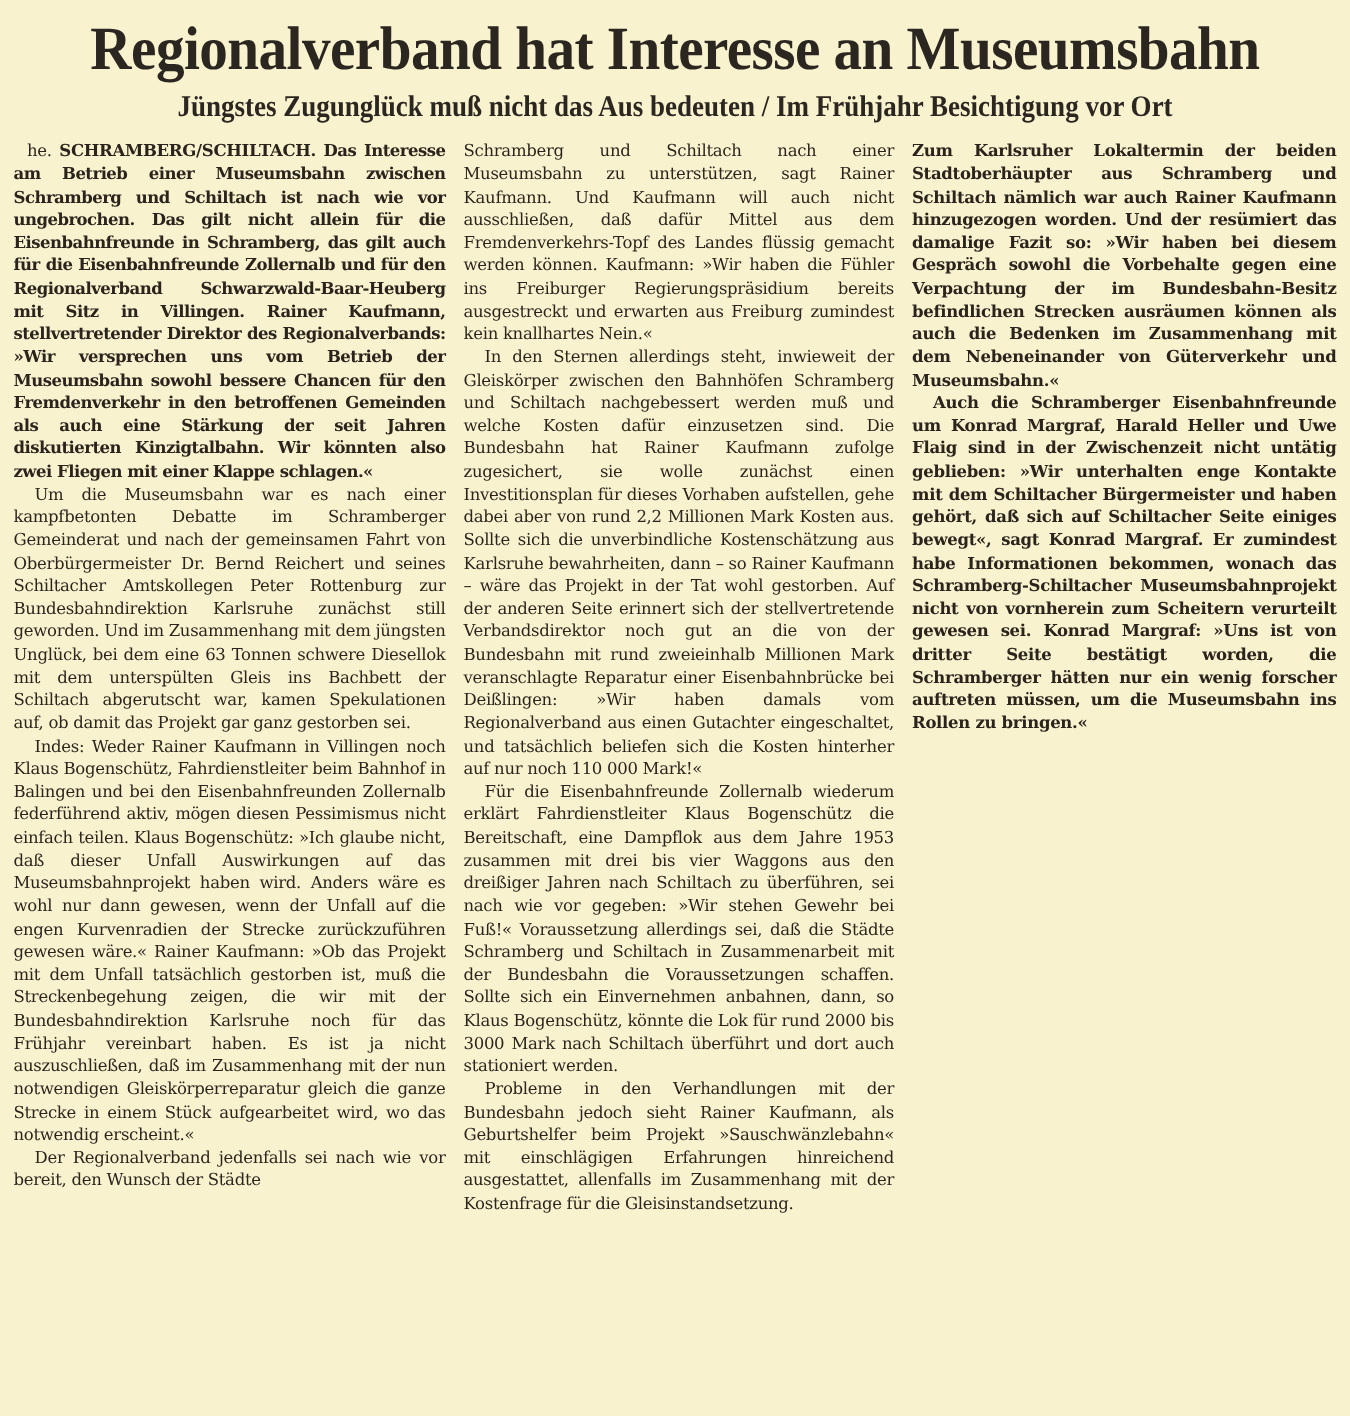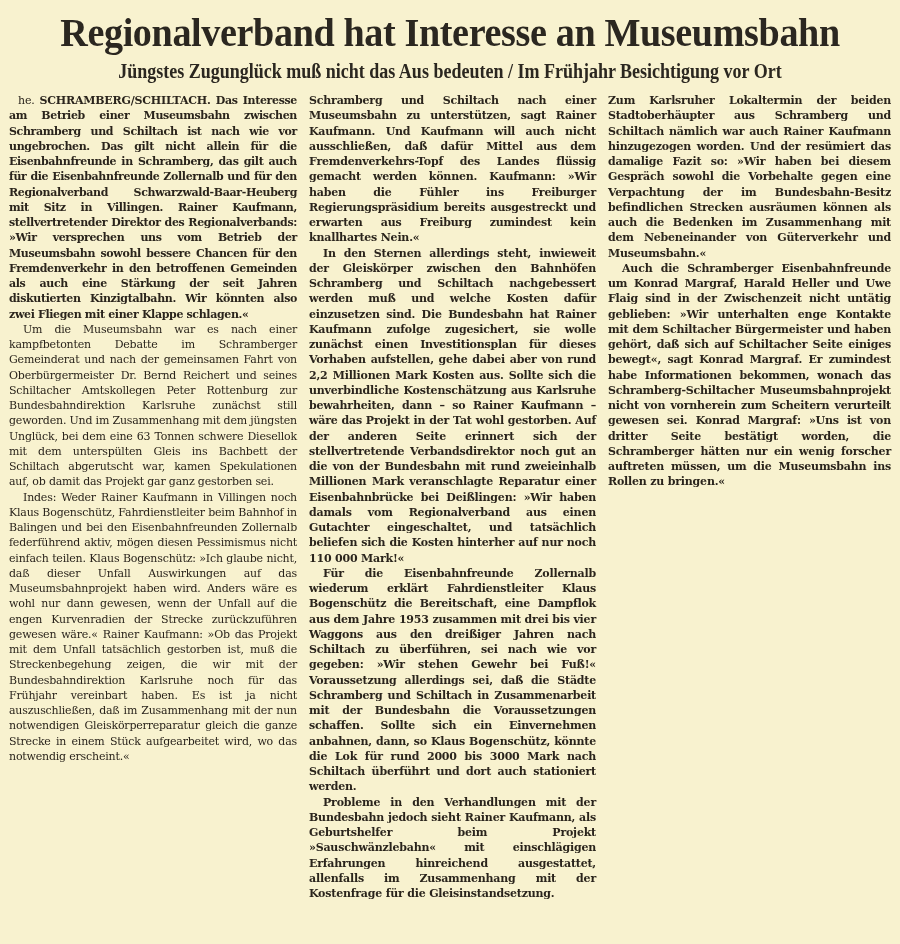--- a/index.html
+++ b/index.html
@@ -25,36 +25,37 @@
   .col {
     position:absolute; top:93px;
     font-family:"DejaVu Serif", serif;
     font-size:11px; line-height:15.25px;
     text-align:justify; hyphens:manual;
     letter-spacing:-0.2px;
   }
   .col p { margin:0; text-indent:14px; }
   .col p.first { text-indent:9px; }
   .col1 { left:9px; width:288px; }
-  .col2 { left:309px; width:287px;font-weight:bold; }
+  .col2 { left:309px; width:287px; }
   .col3 { left:608px; width:283px;font-weight:bold; }
   .bold { font-weight:bold; letter-spacing:-0.35px; }
   .dateline { font-weight:bold; }
 </style>
 </head>
 <body>
 
 <div class="page">
   <h1 class="headline" style="margin:0;">Regionalverband hat Interesse an Museumsbahn</h1>
   <h2 class="subhead" style="margin:0;">Jüngstes Zugunglück muß nicht das Aus bedeuten / Im Frühjahr Besichtigung vor Ort</h2>
 
   <div class="col col1">
     <p class="first"><span>he.</span> <span class="dateline">SCHRAMBERG/SCHILTACH.</span> <span class="bold">Das Interesse am Betrieb einer Museumsbahn zwischen Schramberg und Schiltach ist nach wie vor ungebrochen. Das gilt nicht allein für die Eisenbahnfreunde in Schramberg, das gilt auch für die Eisenbahnfreunde Zollernalb und für den Regionalverband Schwarzwald-Baar-Heuberg mit Sitz in Villingen. Rainer Kaufmann, stellvertretender Direktor des Regionalverbands: »Wir versprechen uns vom Betrieb der Museumsbahn sowohl bessere Chancen für den Fremdenverkehr in den betroffenen Gemeinden als auch eine Stärkung der seit Jahren diskutierten Kinzigtalbahn. Wir könnten also zwei Fliegen mit einer Klappe schlagen.«</span></p>
     <p>Um die Museumsbahn war es nach einer kampfbetonten Debatte im Schramberger Gemeinderat und nach der gemeinsamen Fahrt von Oberbürgermeister Dr. Bernd Reichert und seines Schiltacher Amtskollegen Peter Rottenburg zur Bundesbahndirektion Karlsruhe zunächst still geworden. Und im Zusammenhang mit dem jüngsten Unglück, bei dem eine 63 Tonnen schwere Diesellok mit dem unterspülten Gleis ins Bachbett der Schiltach abgerutscht war, kamen Spekulationen auf, ob damit das Projekt gar ganz gestorben sei.</p>
     <p>Indes: Weder Rainer Kaufmann in Villingen noch Klaus Bogenschütz, Fahrdienstleiter beim Bahnhof in Balingen und bei den Eisenbahnfreunden Zollernalb federführend aktiv, mögen diesen Pessimismus nicht einfach teilen. Klaus Bogenschütz: »Ich glaube nicht, daß dieser Unfall Auswirkungen auf das Museumsbahnprojekt haben wird. Anders wäre es wohl nur dann gewesen, wenn der Unfall auf die engen Kurvenradien der Strecke zurückzuführen gewesen wäre.« Rainer Kaufmann: »Ob das Projekt mit dem Unfall tatsächlich gestorben ist, muß die Streckenbegehung zeigen, die wir mit der Bundesbahndirektion Karlsruhe noch für das Frühjahr vereinbart haben. Es ist ja nicht auszuschließen, daß im Zusammenhang mit der nun notwendigen Gleiskörperreparatur gleich die ganze Strecke in einem Stück aufgearbeitet wird, wo das notwendig erscheint.«</p>
+    <p>Der Regionalverband jedenfalls sei nach wie vor bereit, den Wunsch der Städte</p>
   </div>
 
   <div class="col col2">
     <p style="text-indent:0">Schramberg und Schiltach nach einer Museumsbahn zu unterstützen, sagt Rainer Kaufmann. Und Kaufmann will auch nicht ausschließen, daß dafür Mittel aus dem Fremdenverkehrs-Topf des Landes flüssig gemacht werden können. Kaufmann: »Wir haben die Fühler ins Freiburger Regierungspräsidium bereits ausgestreckt und erwarten aus Freiburg zumindest kein knallhartes Nein.«</p>
     <p>In den Sternen allerdings steht, inwieweit der Gleiskörper zwischen den Bahnhöfen Schramberg und Schiltach nachgebessert werden muß und welche Kosten dafür einzusetzen sind. Die Bundesbahn hat Rainer Kaufmann zufolge zugesichert, sie wolle zunächst einen Investitionsplan für dieses Vorhaben aufstellen, gehe dabei aber von rund 2,2 Millionen Mark Kosten aus. Sollte sich die unverbindliche Kostenschätzung aus Karlsruhe bewahrheiten, dann – so Rainer Kaufmann – wäre das Projekt in der Tat wohl gestorben. Auf der anderen Seite erinnert sich der stellvertretende Verbandsdirektor noch gut an die von der Bundesbahn mit rund zweieinhalb Millionen Mark veranschlagte Reparatur einer Eisenbahnbrücke bei Deißlingen: »Wir haben damals vom Regionalverband aus einen Gutachter eingeschaltet, und tatsächlich beliefen sich die Kosten hinterher auf nur noch 110 000 Mark!«</p>
     <p>Für die Eisenbahnfreunde Zollernalb wiederum erklärt Fahrdienstleiter Klaus Bogenschütz die Bereitschaft, eine Dampflok aus dem Jahre 1953 zusammen mit drei bis vier Waggons aus den dreißiger Jahren nach Schiltach zu überführen, sei nach wie vor gegeben: »Wir stehen Gewehr bei Fuß!« Voraussetzung allerdings sei, daß die Städte Schramberg und Schiltach in Zusammenarbeit mit der Bundesbahn die Voraussetzungen schaffen. Sollte sich ein Einvernehmen anbahnen, dann, so Klaus Bogenschütz, könnte die Lok für rund 2000 bis 3000 Mark nach Schiltach überführt und dort auch stationiert werden.</p>
     <p>Probleme in den Verhandlungen mit der Bundesbahn jedoch sieht Rainer Kaufmann, als Geburtshelfer beim Projekt »Sauschwänzlebahn« mit einschlägigen Erfahrungen hinreichend ausgestattet, allenfalls im Zusammenhang mit der Kostenfrage für die Gleisinstandsetzung.</p>
   </div>
 
   <div class="col col3">

